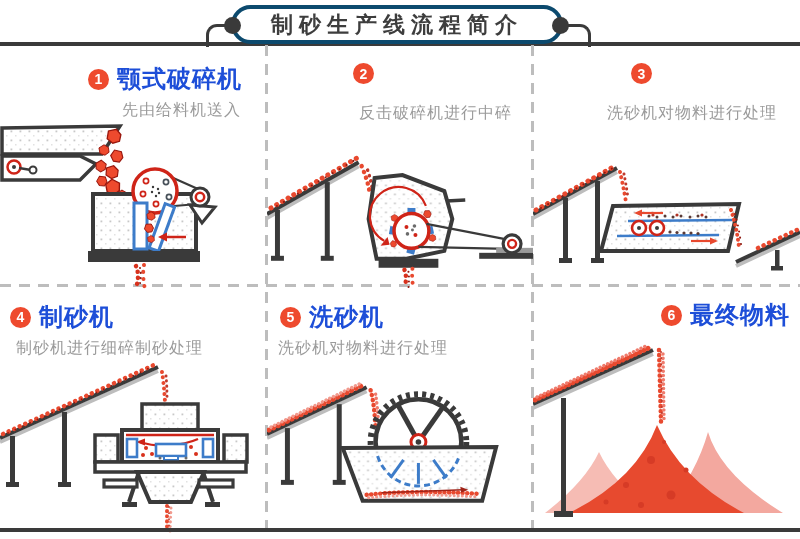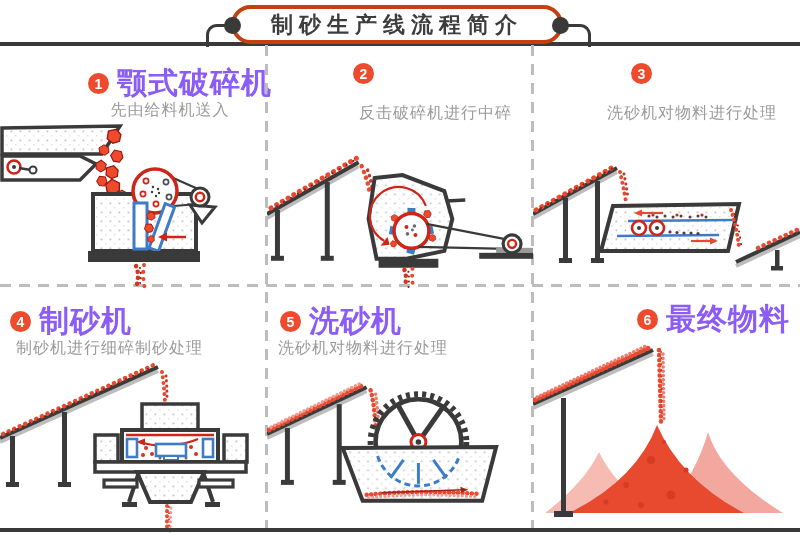--- a/index.html
+++ b/index.html
@@ -4,21 +4,21 @@
 <style>
   html,body{margin:0;padding:0;background:#fff;}
   #page{position:relative;width:800px;height:539px;background:#fff;overflow:hidden;
         font-family:"Liberation Sans","DejaVu Sans",sans-serif;}
   
   .topline{position:absolute;left:0;top:42px;width:800px;height:4px;background:#3a3a3a;}
   .hook{position:absolute;top:24px;width:22px;height:20px;}
   .hookL{left:206px;border-left:3px solid #3a3a3a;border-top:3px solid #3a3a3a;border-top-left-radius:11px;}
   .hookR{left:566px;border-right:3px solid #3a3a3a;border-top:3px solid #3a3a3a;border-top-right-radius:11px;}
   .pill{position:absolute;left:231px;top:5px;width:332px;height:39px;box-sizing:border-box;
-        background:#fff;border:4px solid #c2410c;border-radius:22px;z-index:3;
+        background:#fff;border:4px solid #0c4a6e;border-radius:22px;z-index:3;
         display:flex;align-items:center;justify-content:center;}
   .pill span{font-size:22px;font-weight:800;color:#3d3d3d;letter-spacing:6px;white-space:nowrap;}
   .pdot{position:absolute;top:17px;width:17px;height:17px;border-radius:50%;background:#3a3a3a;z-index:4;}
   .pdotL{left:224px;} .pdotR{left:552px;}
   
   .vdash{position:absolute;top:45px;width:3px;height:483px;
          background:repeating-linear-gradient(180deg,#bdbdbd 0 11px,transparent 11px 19px);}
   .hdash{position:absolute;left:0;top:284px;width:800px;height:3px;
          background:repeating-linear-gradient(90deg,#bdbdbd 0 11px,transparent 11px 19px);}
   .ground{position:absolute;left:0;top:528px;width:800px;height:4px;background:#3a3a3a;}
@@ -26,21 +26,21 @@
   .cell{position:absolute;}
   .c1{left:0;top:45px;width:267px;height:240px;}
   .c2{left:267px;top:45px;width:266px;height:240px;}
   .c3{left:533px;top:45px;width:267px;height:240px;}
   .c4{left:0;top:285px;width:267px;height:253px;}
   .c5{left:267px;top:285px;width:266px;height:253px;}
   .c6{left:533px;top:285px;width:267px;height:253px;}
   .step-head{position:absolute;display:flex;align-items:center;gap:8px;white-space:nowrap;}
   .badge{width:21px;height:21px;border-radius:50%;background:#ee4a2e;color:#fff;
          font-size:14px;font-weight:700;display:flex;align-items:center;justify-content:center;flex:0 0 21px;}
-  .step-title{font-size:30px;font-weight:800;color:#8b5cf6;letter-spacing:1px;}
+  .step-title{font-size:24px;font-weight:800;color:#1d4ed8;letter-spacing:1px;}
   .desc{position:absolute;font-size:16px;color:#9b9b9b;letter-spacing:1px;line-height:25px;white-space:nowrap;}
   .illus{position:absolute;left:0;}
 </style>
 </head>
 <body>
 
 <div id="page">
 
   <div class="topline"></div>
   <div class="hook hookL"></div>
@@ -53,21 +53,21 @@
 
   <div class="vdash" style="left:265px"></div>
   <div class="vdash" style="left:531px"></div>
   <div class="hdash"></div>
 
   <div class="cell c1">
     <div class="step-head" style="left:88px;top:18px">
       <div class="badge">1</div>
       <div class="step-title">颚式破碎机</div>
     </div>
-    <div class="desc" style="left:96px;top:52px;width:148px;text-align:center">
+    <div class="desc" style="left:122px;top:52px;width:148px;text-align:left">
       <div>先由给料机送入</div>
     </div>
     <svg class="illus" style="top:75px" width="267" height="170" viewBox="0 0 267 170">
       <defs>
         <pattern id="dt1" width="9" height="9" patternUnits="userSpaceOnUse">
           <rect width="9" height="9" fill="#fff"></rect>
           <rect x="1.5" y="1.5" width="1.8" height="1.8" fill="#c8c8c8"></rect>
           <rect x="6" y="6" width="1.5" height="1.5" fill="#e2e2e2"></rect>
         </pattern>
         <path id="rk1" d="M0,-6.5 L5.5,-3.2 L6.3,2.8 L1.2,6.5 L-5,4.4 L-6.3,-2.6 Z"></path>

